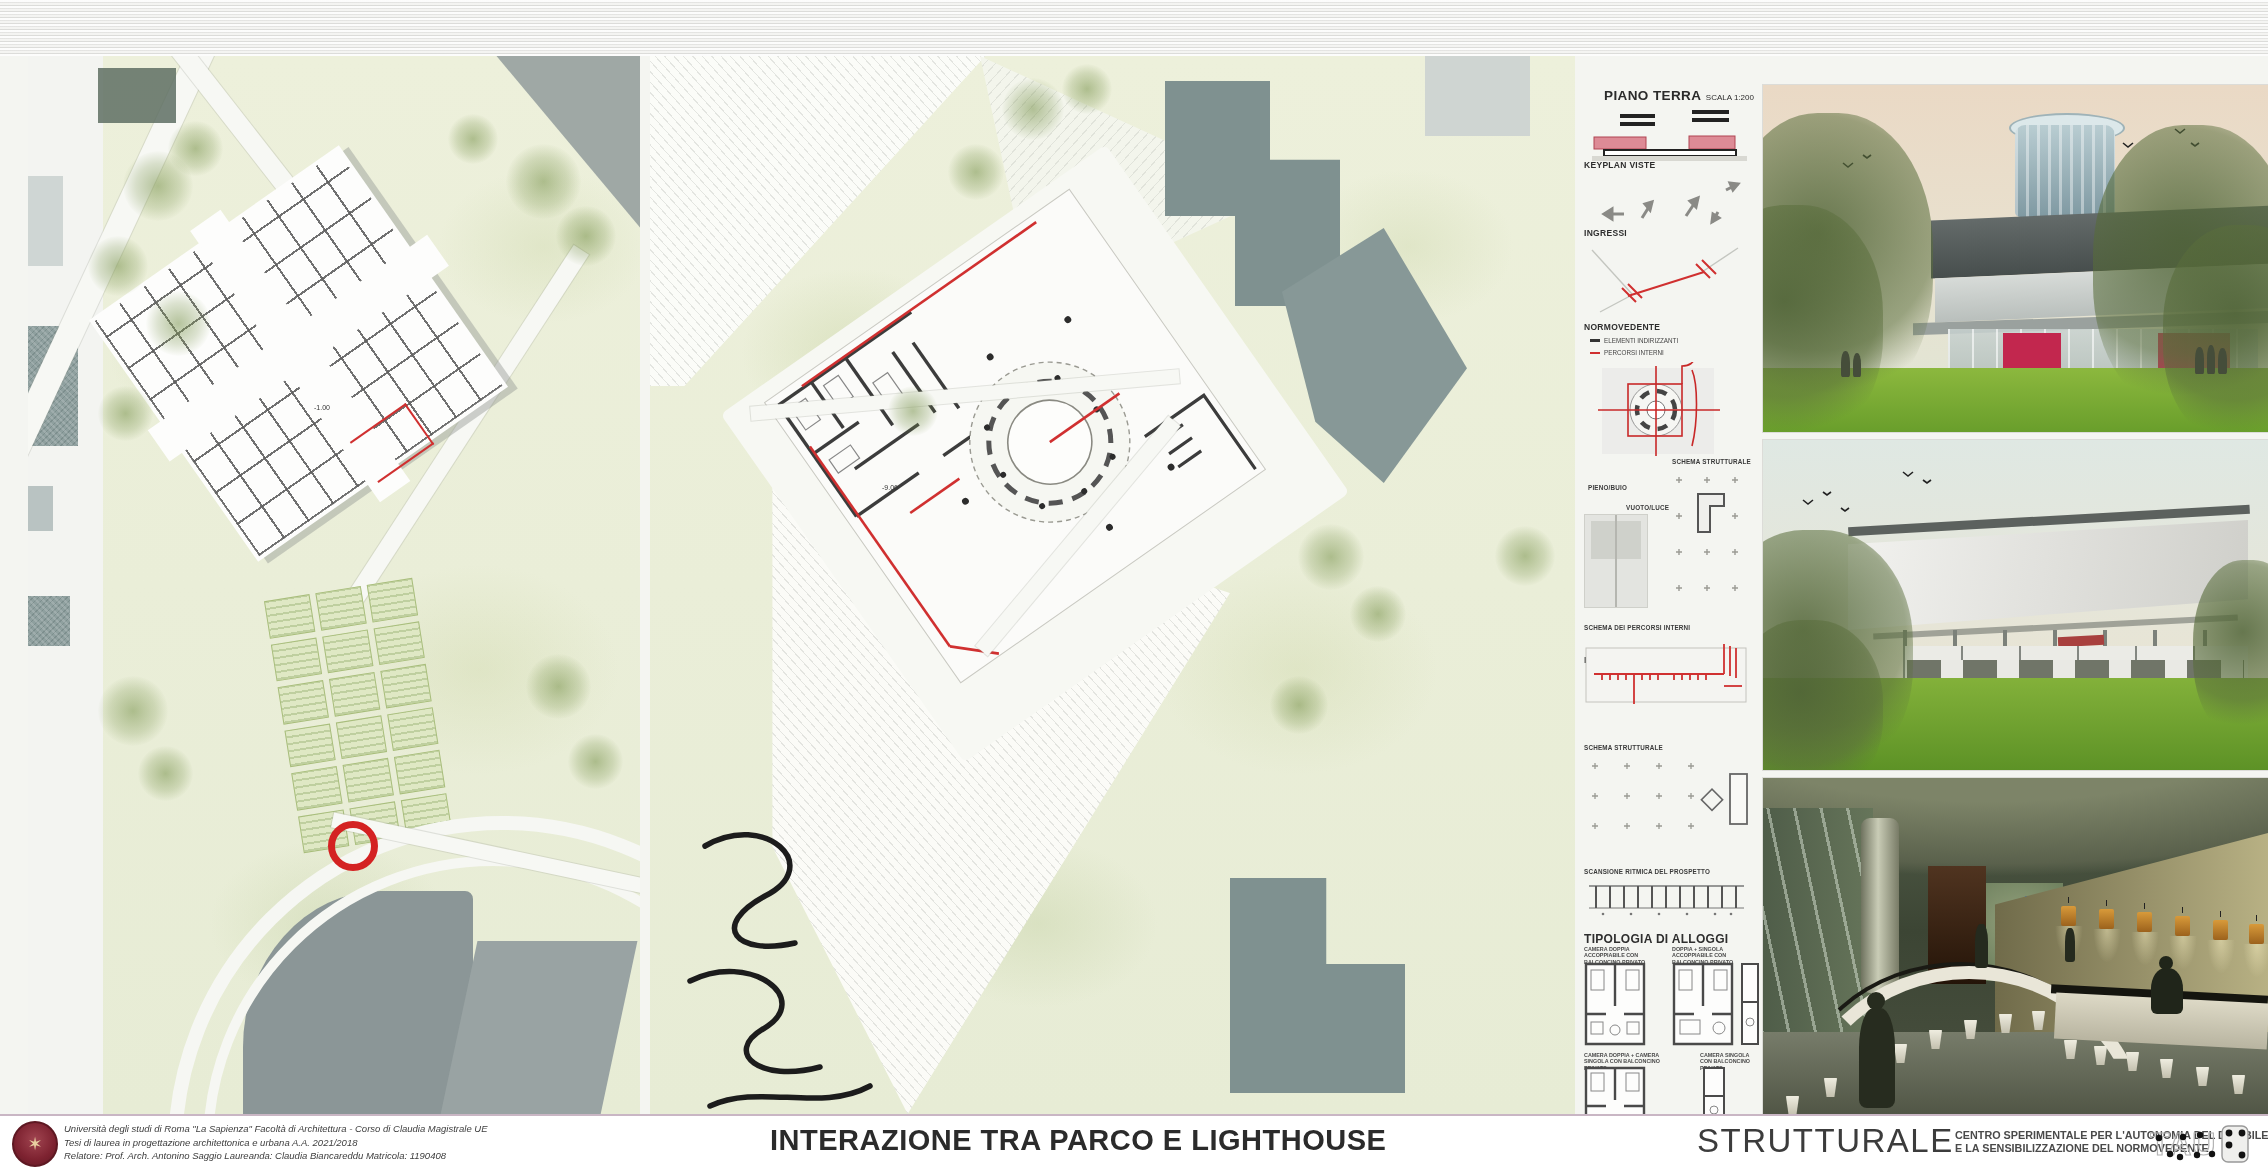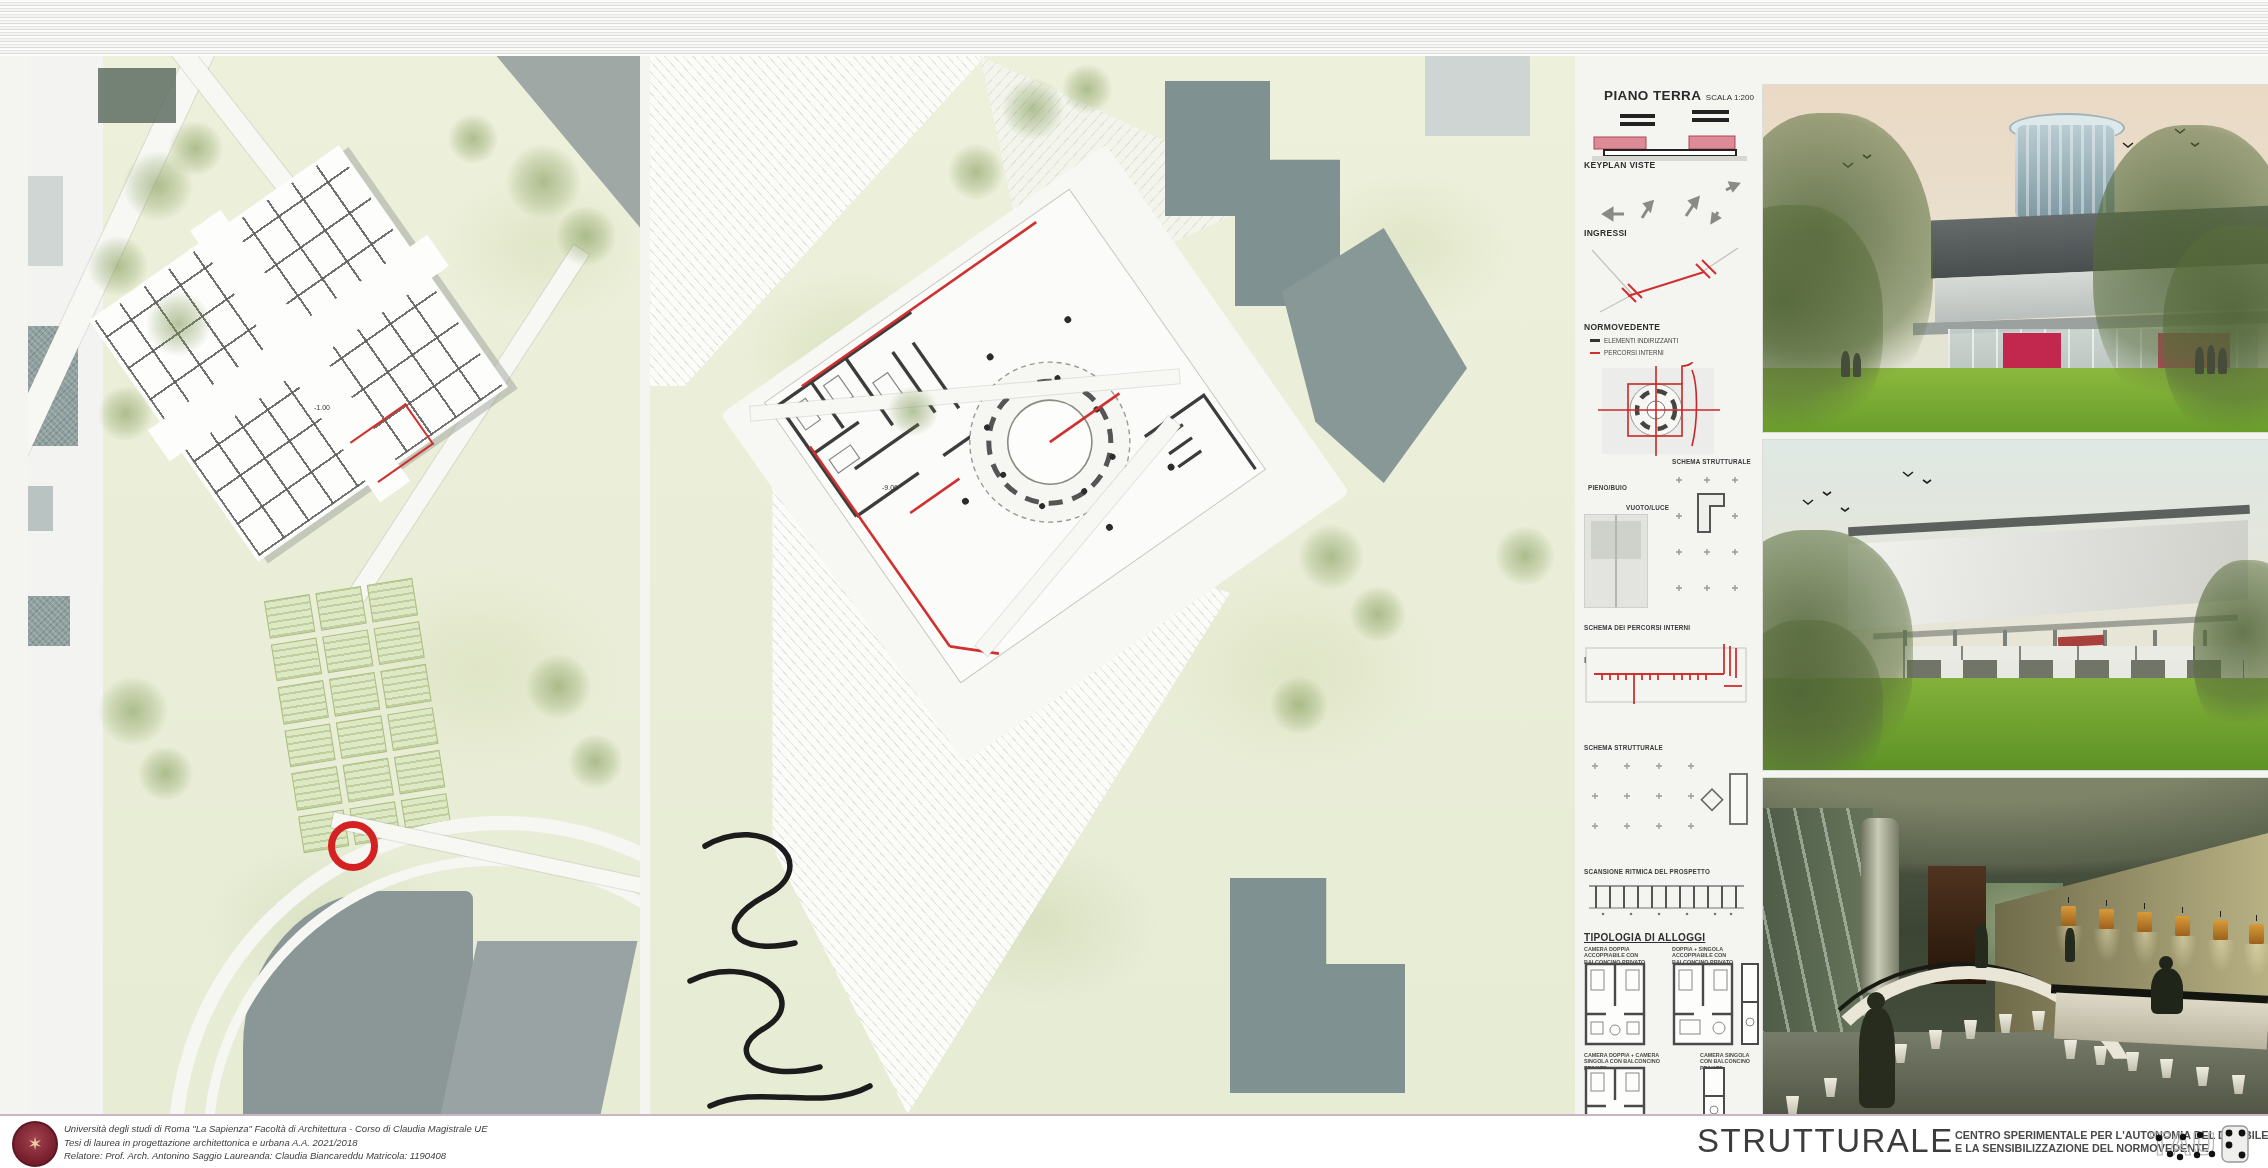--- a/index.html
+++ b/index.html
@@ -375,21 +375,21 @@
       </g>
       <g fill="#777">
         <circle cx="19" cy="36" r="1.3"></circle>
           <circle cx="47" cy="36" r="1.3"></circle>
           <circle cx="75" cy="36" r="1.3"></circle>
         <circle cx="103" cy="36" r="1.3"></circle>
           <circle cx="131" cy="36" r="1.3"></circle>
           <circle cx="147" cy="36" r="1.3"></circle>
       </g>
     </svg>
-    <div class="dlabel" style="left:2px;top:876px;font-size:10px;text-decoration:underline;">TIPOLOGIA DI ALLOGGI</div>
+    <div class="dlabel" style="left:2px;top:876px;font-size:12px;">TIPOLOGIA DI ALLOGGI</div>
     <div class="cap" style="left:2px;top:890px;width:82px;">CAMERA DOPPIA ACCOPPIABILE CON BALCONCINO PRIVATO</div>
     <div class="cap" style="left:90px;top:890px;width:82px;">DOPPIA + SINGOLA ACCOPPIABILE CON BALCONCINO PRIVATO</div>
     <svg class="abs" style="left:2px;top:906px;" width="62" height="84" viewBox="0 0 62 84">
       <g stroke="#4a4a4a" stroke-width="2.4" fill="#fff">
         <path d="M2,2 H60 V82 H2 Z" fill="#fdfdfc"></path>
           <path d="M31,2 V44" fill="none"></path>
           <path d="M2,52 H22 M40,52 H60" fill="none"></path>
       </g>
       <g stroke="#888" stroke-width="1" fill="none">
         <rect x="7" y="8" width="13" height="20"></rect>
@@ -566,20 +566,21 @@
 
   <div class="abs footer">
     <div class="abs" style="left:12px;top:5px;width:42px;height:42px;border-radius:50%;border:2px solid #5e1822;
          background:radial-gradient(circle at 50% 40%,#a04450,#7d2230 60%,#5e1822);
          display:flex;align-items:center;justify-content:center;color:#e8cfa0;font-size:18px;">✶</div>
     <div class="abs" style="left:64px;top:6px;">
       <div class="unitxt">Università degli studi di Roma "La Sapienza" Facoltà di Architettura - Corso di Claudia Magistrale  UE</div>
       <div class="unitxt">Tesi di laurea in progettazione architettonica e urbana A.A. 2021/2018</div>
       <div class="unitxt">Relatore: Prof.  Arch.  Antonino Saggio   Laureanda: Claudia Biancareddu  Matricola: 1190408</div>
     </div>
+    <div class="abs ctitle" style="left:770px;top:8px;width:520px;text-align:center;">INTERAZIONE TRA PARCO E LIGHTHOUSE</div>
     <div class="abs ptitle" style="left:1697px;top:6px;">STRUTTURALE</div>
     <div class="abs" style="left:1955px;top:13px;">
       <div class="psub">CENTRO SPERIMENTALE PER L'AUTONOMIA  DEL DISABILE VISIVO</div>
       <div class="psub">E LA SENSIBILIZZAZIONE DEL NORMOVEDENTE</div>
     </div>
     <svg class="abs" style="left:2150px;top:8px;" width="104" height="40" viewBox="0 0 104 40">
       <text x="0" y="31" font-size="32" font-weight="bold" fill="none" stroke="#b5b5b5" stroke-width="1.2" font-family="Liberation Sans, sans-serif" letter-spacing="1">TAU</text>
       <g fill="#111">
         <circle cx="9" cy="14" r="3.2"></circle>
           <circle cx="20" cy="30" r="3.2"></circle>

